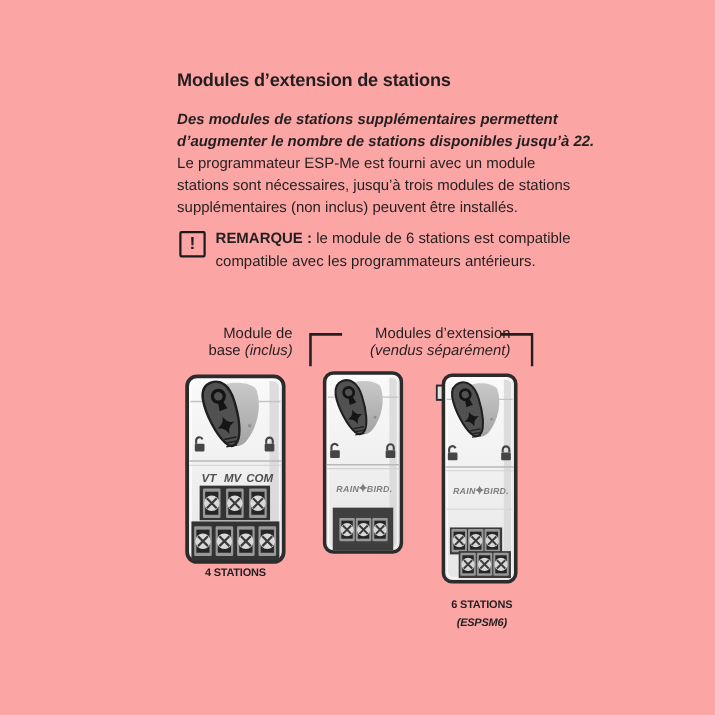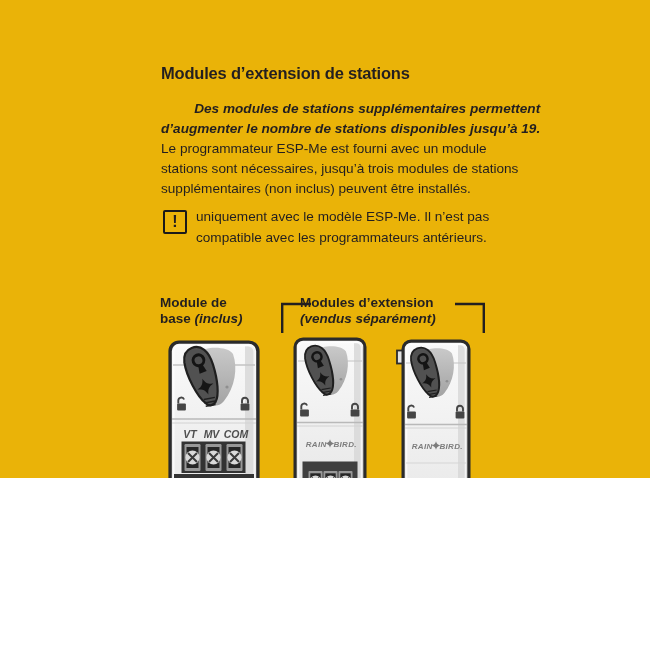--- a/index.html
+++ b/index.html
@@ -1,28 +1,28 @@
 <!DOCTYPE html>
 <html><head>
 <meta charset="utf-8">
 <style>
   html,body{margin:0;padding:0;background:#ffffff;}
   body{width:650px;height:650px;font-family:"Liberation Sans",sans-serif;color:#231f20;}
-  .page{position:relative;width:650px;height:478px;background:#eab308;overflow:hidden;}
+  .page{position:relative;width:650px;height:650px;background:#fca5a5;overflow:hidden;}
   .abs{position:absolute;}
   .title{left:161px;top:64px;font-size:16.5px;font-weight:700;letter-spacing:-0.2px;}
-  .subtitle{left:161px;top:99px;font-size:13.6px;font-weight:700;font-style:italic;line-height:20px;white-space:nowrap;text-align:right;}
+  .subtitle{left:161px;top:99px;font-size:13.6px;font-weight:700;font-style:italic;line-height:20px;white-space:nowrap;}
   .bodytext{left:161px;top:139px;font-size:13.6px;line-height:20px;white-space:nowrap;}
   .note{left:163px;top:207px;display:flex;align-items:flex-start;}
   .note-icon{width:24px;height:24px;border:2.6px solid #1a1a1a;border-radius:2px;box-sizing:border-box;
              display:flex;align-items:center;justify-content:center;font-weight:700;font-size:16px;margin-top:3px;}
   .note-body{margin-left:9px;font-size:13.6px;line-height:20.5px;white-space:nowrap;}
   .note-body b{font-weight:700;}
   .h2{left:161px;top:269px;font-size:15.5px;font-weight:700;letter-spacing:-0.1px;}
-  .mod-hdr{font-size:13.5px;font-weight:700;line-height:15.5px;text-align:left;white-space:nowrap;}
+  .mod-hdr{font-size:13.5px;font-weight:400;line-height:15.5px;text-align:right;white-space:nowrap;}
   .base-hdr{left:160px;top:295px;width:106px;}
   .ext-hdr{left:300px;top:295px;width:164px;}
   .caption{font-size:10px;font-weight:700;line-height:15.5px;text-align:center;white-space:nowrap;letter-spacing:-0.2px;}
   .cap1{left:166px;top:514px;width:96px;}
   .cap2{left:285px;top:514px;width:90px;}
   .cap3{left:393px;top:543px;width:90px;}
   .caption .ital, .mod-hdr .ital{font-style:italic;}
   svg text{font-family:"Liberation Sans",sans-serif;}
   .defs{position:absolute;width:0;height:0;overflow:hidden;}
 </style>
@@ -75,35 +75,35 @@
     </g>
   </defs>
 </svg>
 
 <div class="page">
 
   <div class="abs title">Modules d’extension de stations</div>
 
   <div class="abs subtitle">
     <div>Des modules de stations supplémentaires permettent</div>
-    <div>d’augmenter le nombre de stations disponibles jusqu’à 19.</div>
+    <div>d’augmenter le nombre de stations disponibles jusqu’à 22.</div>
   </div>
 
   <div class="abs bodytext">
     <div>Le programmateur ESP-Me est fourni avec un module</div>
     <div>stations sont nécessaires, jusqu’à trois modules de stations</div>
     <div>supplémentaires (non inclus) peuvent être installés.</div>
   </div>
 
   <div class="abs note">
     <div class="note-icon">
       <span>!</span>
     </div>
     <div class="note-body">
-      <div>uniquement avec le modèle ESP-Me. Il n’est pas</div>
+      <div><b>REMARQUE :</b> <span>le module de 6 stations est compatible</span></div>
       <div>compatible avec les programmateurs antérieurs.</div>
     </div>
   </div>
 
 
   <div class="abs mod-hdr base-hdr">
     <div>Module de</div>
     <div><span>base</span> <span class="ital">(inclus)</span></div>
   </div>
 
@@ -184,14 +184,18 @@
     <use href="#screwSm" x="46.5" y="152.5"></use>
     <rect x="16" y="162" width="47.5" height="24.5" fill="#3a3a3a"></rect>
     <use href="#screwSm" x="24.5" y="174"></use>
     <use href="#screwSm" x="39.5" y="174"></use>
     <use href="#screwSm" x="54.5" y="174"></use>
   </svg>
 
   <div class="abs caption cap1">4 STATIONS</div>
 
 
+  <div class="abs caption cap3">
+    <div>6 STATIONS</div>
+    <div class="ital">(ESPSM6)</div>
+  </div>
 
 </div>
 
 </body></html>

